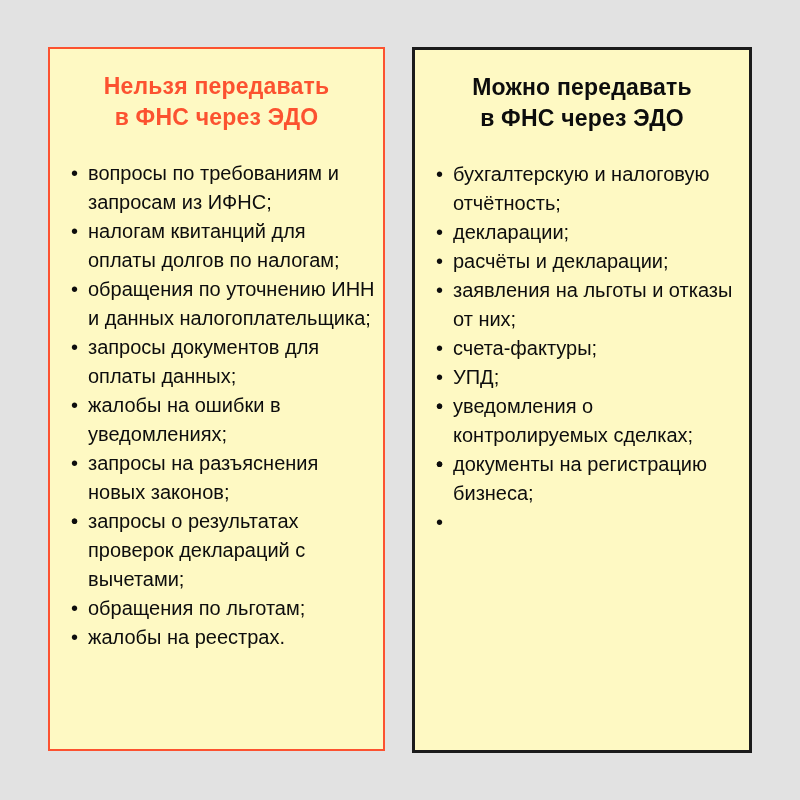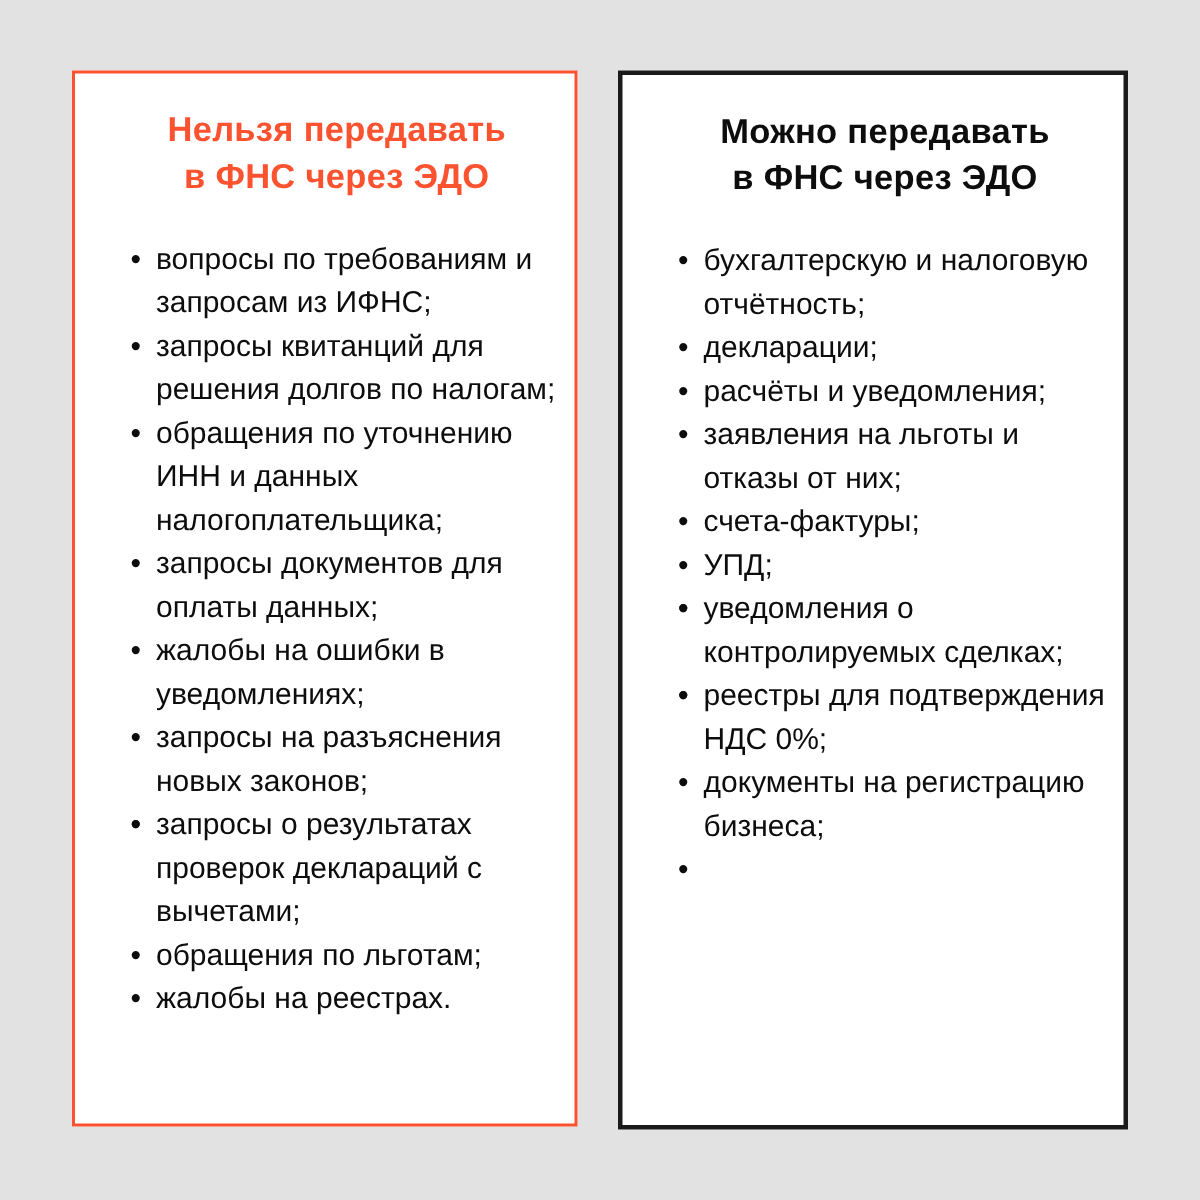--- a/index.html
+++ b/index.html
@@ -11,22 +11,21 @@
     height: 800px;
     background: #e2e2e2;
     font-family: "Liberation Sans", sans-serif;
     position: relative;
     overflow: hidden;
   }
   .panel {
     position: absolute;
     top: 47px;
     box-sizing: border-box;
-    background: #ffffff;
-    padding-left: 16px;
+    background: #fef9c3;
   }
   .panel--left {
     left: 48px;
     width: 337px;
     height: 704px;
     border: 2px solid #fc5230;
   }
   .panel--right {
     left: 412px;
     width: 340px;
@@ -73,21 +72,21 @@
     </h2>
     <ul class="items">
 
         <li>
           <span class="bullet">•</span>
           <span>вопросы по требованиям и запросам из ИФНС;</span>
         </li>
 
         <li>
           <span class="bullet">•</span>
-          <span>запросы квитанций для решения долгов по налогам;</span>
+          <span>налогам квитанций для оплаты долгов по налогам;</span>
         </li>
 
         <li>
           <span class="bullet">•</span>
           <span>обращения по уточнению ИНН и данных налогоплательщика;</span>
         </li>
 
         <li>
           <span class="bullet">•</span>
           <span>запросы документов для оплаты данных;</span>
@@ -136,21 +135,21 @@
           <span>бухгалтерскую и налоговую отчётность;</span>
         </li>
 
         <li>
           <span class="bullet">•</span>
           <span>декларации;</span>
         </li>
 
         <li>
           <span class="bullet">•</span>
-          <span>расчёты и уведомления;</span>
+          <span>расчёты и декларации;</span>
         </li>
 
         <li>
           <span class="bullet">•</span>
           <span>заявления на льготы и отказы от них;</span>
         </li>
 
         <li>
           <span class="bullet">•</span>
           <span>счета-фактуры;</span>
@@ -169,21 +168,20 @@
           <span class="bullet">•</span>
           <span>уведомления о контролируемых сделках;</span>
         </li>
 
         <li>
           <span class="bullet">•</span>
         </li>
 
         <li>
           <span class="bullet">•</span>
-          <span>реестры для подтверждения НДС 0%;</span>
         </li>
 
         <li>
           <span class="bullet">•</span>
           <span>документы на регистрацию бизнеса;</span>
         </li>
 
         <li>
           <span class="bullet">•</span>
         </li>

